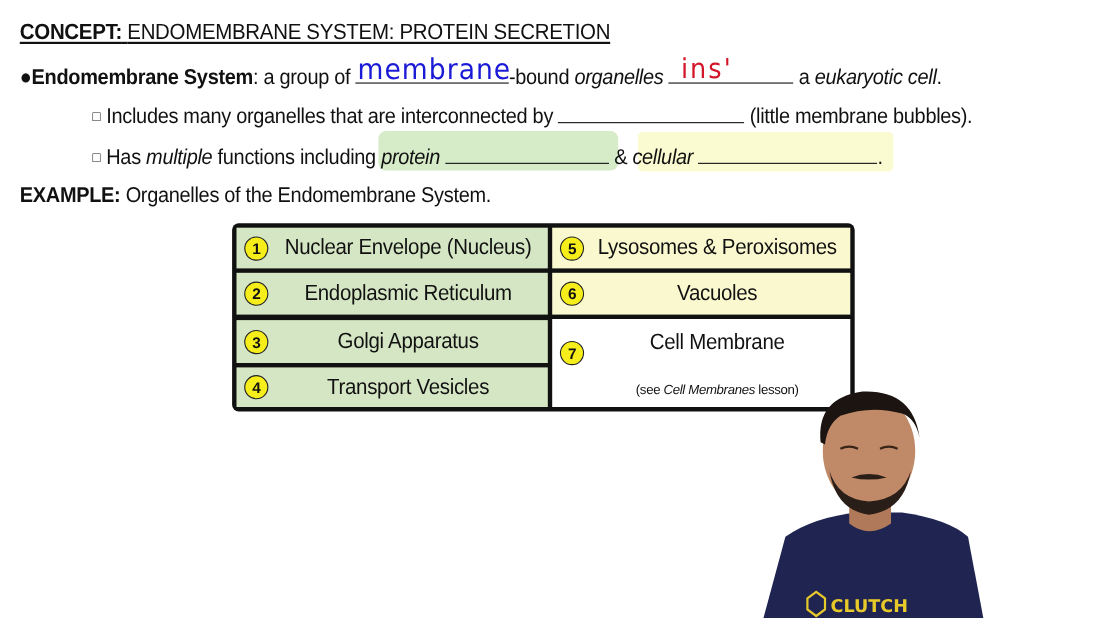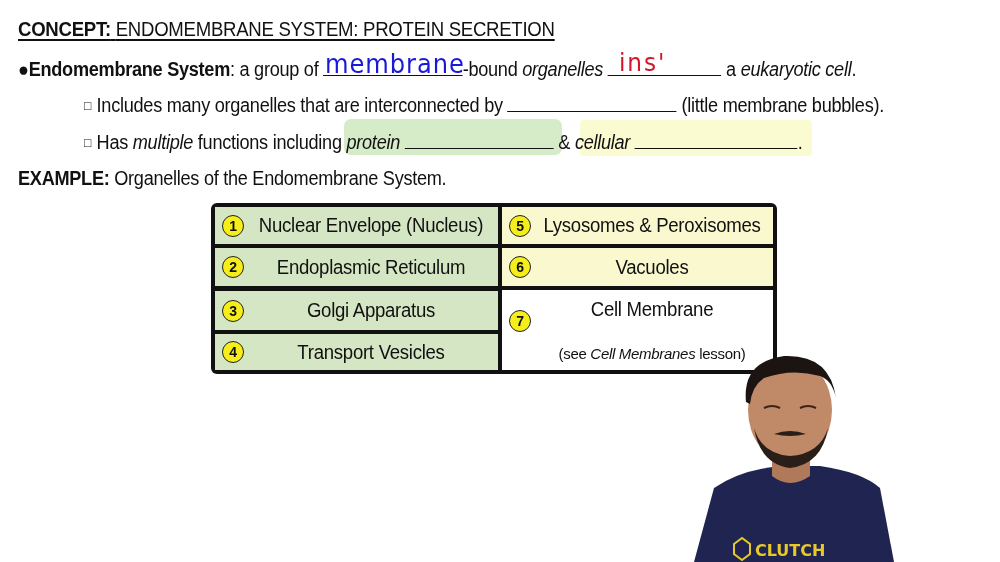--- a/index.html
+++ b/index.html
@@ -104,21 +104,21 @@
     <span class="txt">Lysosomes &amp; Peroxisomes</span>
   </div>
   <div class="cell yellow" style="left:291px; top:45px; width:271px; height:38px;">
     <span class="num">6</span>
     <span class="txt">Vacuoles</span>
   </div>
   <div class="cell white" style="left:291px; top:87px; width:271px; height:80px;">
     <span class="num" style="margin-top:-18px;">7</span>
     <div style="flex:1; text-align:center;">
       <div class="txt" style="display:block;">Cell Membrane</div>
-      <div style="font-size:15px; margin-top:24px; white-space:nowrap;">
+      <div style="font-size:12px; margin-top:24px; white-space:nowrap;">
         <span>(see </span><i>Cell Membranes</i><span> lesson)</span>
       </div>
     </div>
   </div>
 </div>
 
 <div class="person">
   <svg width="240" height="214" viewBox="0 0 240 214">
 
     <path d="M14 214 L34 140 Q60 122 100 118 L140 118 Q182 124 200 140 L214 214 Z" fill="#1f2550"></path>

